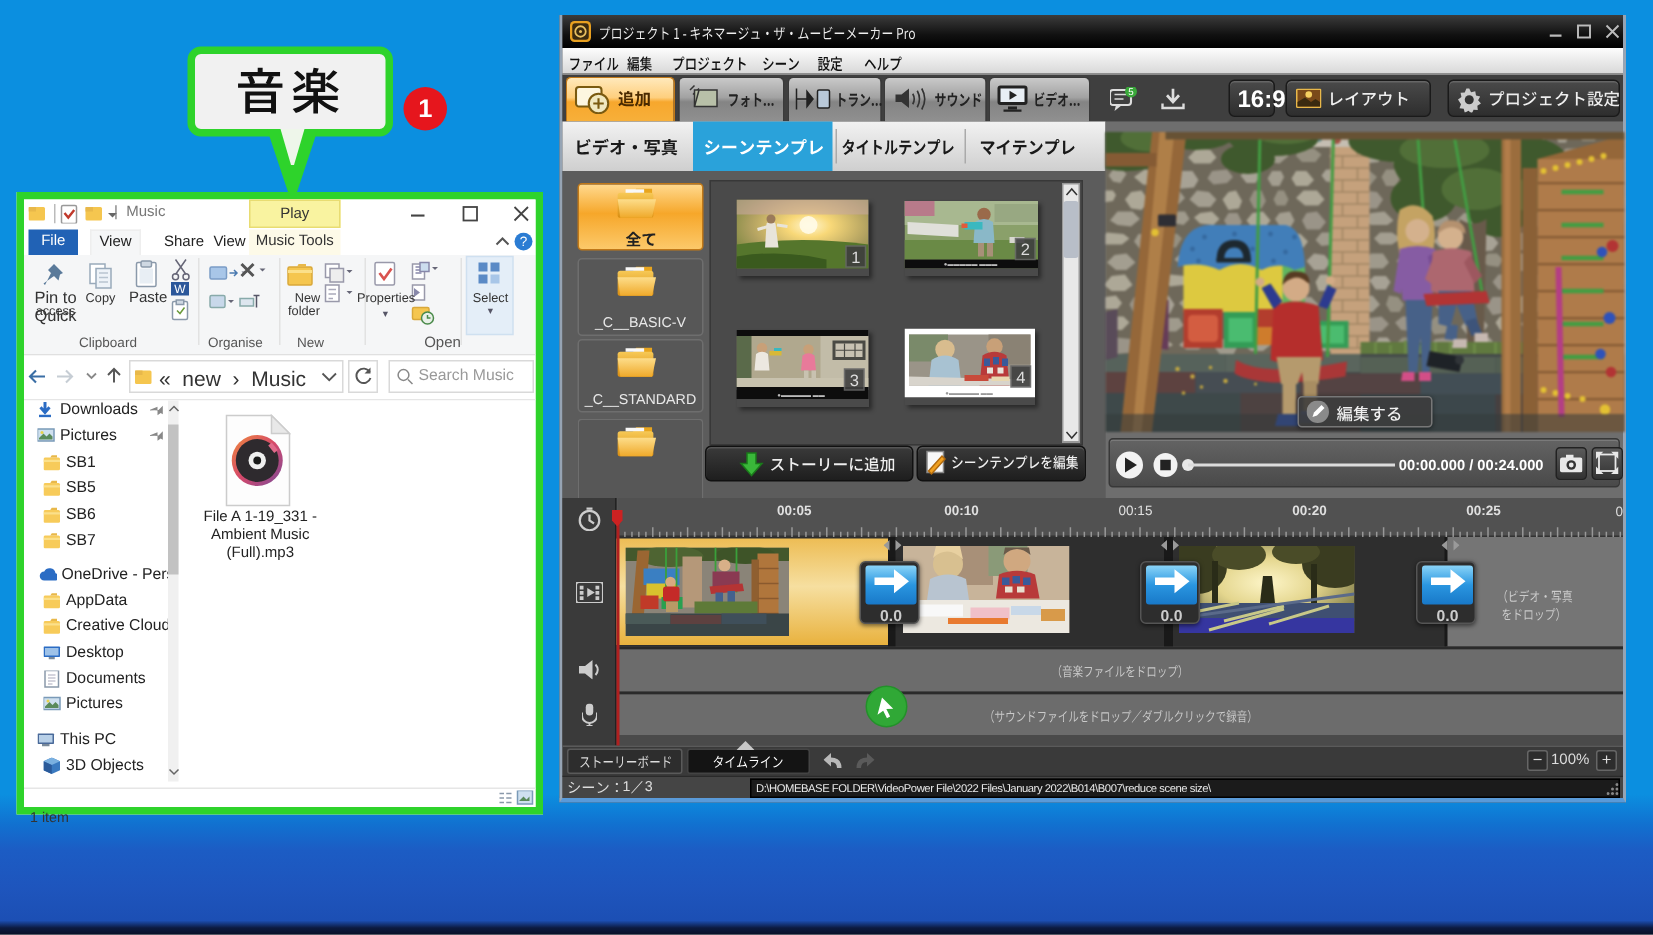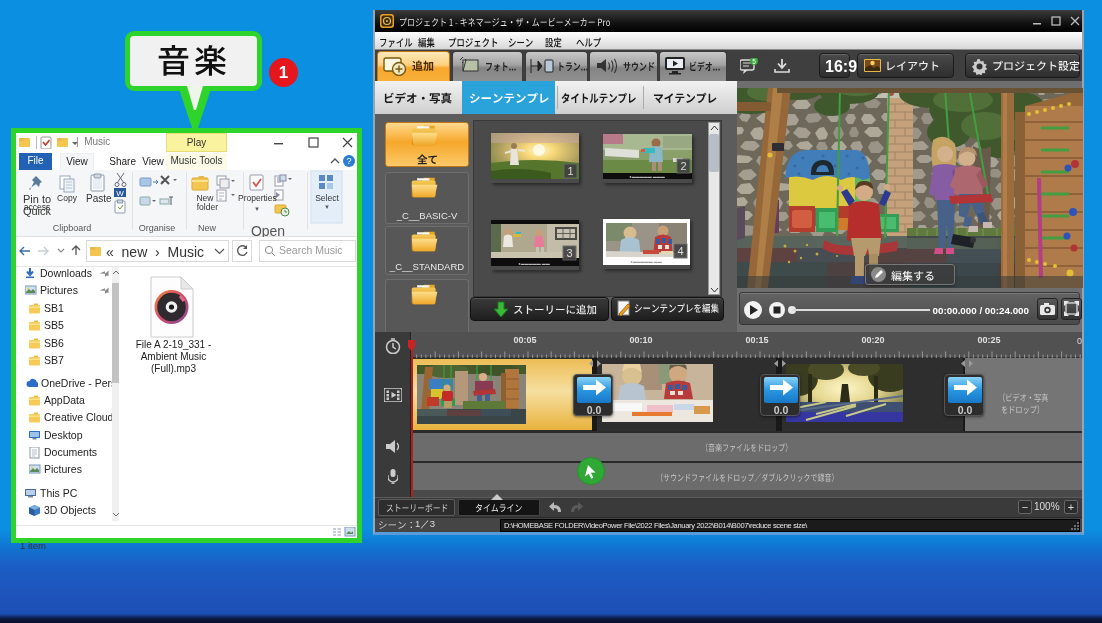--- a/index.html
+++ b/index.html
@@ -139,27 +139,27 @@
         <rect x="8" y="0" width="6" height="6" fill="#5a8ac6"></rect>
         <rect x="0" y="8" width="6" height="6" fill="#5a8ac6"></rect>
         <rect x="8" y="8" width="6" height="6" fill="#a8c6e8"></rect>
       </g>
     </svg>
     <div style="position:absolute;left:-2px;top:60px;width:46px;font-size:11px;color:#333;text-align:center">Pin to Quick</div>
     <div style="position:absolute;left:-2px;top:69px;width:46px;font-size:8.5px;color:#333;text-align:center">access</div>
     <div style="position:absolute;left:40px;top:60px;width:22px;font-size:8.5px;color:#333;text-align:center">Copy</div>
     <div style="position:absolute;left:70px;top:60px;width:24px;font-size:10px;color:#333;text-align:center">Paste</div>
     <div style="position:absolute;left:176px;top:60px;width:26px;font-size:8.5px;color:#333;text-align:center">New</div>
-    <div style="position:absolute;left:176px;top:69px;width:26px;font-size:8.5px;color:#333;text-align:right">folder</div>
+    <div style="position:absolute;left:176px;top:69px;width:26px;font-size:8.5px;color:#333;text-align:left">folder</div>
     <div style="position:absolute;left:222px;top:60px;width:38px;font-size:8.5px;color:#333;text-align:center">Properties</div>
     <div style="position:absolute;left:296px;top:60px;width:30px;font-size:8.5px;color:#333;text-align:center">Select</div>
     <div style="position:absolute;left:30px;top:90px;width:52px;font-size:9px;color:#555;text-align:center">Clipboard</div>
     <div style="position:absolute;left:116px;top:90px;width:50px;font-size:9px;color:#555;text-align:center">Organise</div>
     <div style="position:absolute;left:170px;top:90px;width:42px;font-size:9px;color:#555;text-align:center">New</div>
-    <div style="position:absolute;left:231px;top:90px;width:42px;font-size:14px;color:#555;text-align:center">Open</div>
+    <div style="position:absolute;left:258px;top:90px;width:42px;font-size:10px;color:#555;text-align:center">Open</div>
     <div style="position:absolute;left:222px;top:72px;width:38px;font-size:7px;color:#556;text-align:center">▾</div>
     <div style="position:absolute;left:296px;top:70px;width:30px;font-size:7px;color:#556;text-align:center">▾</div>
     <div style="position:absolute;left:226px;top:104px;width:30px;font-size:7px;color:#556;text-align:center;top:111px"></div>
     <div style="position:absolute;left:0;top:104px;width:341px;height:30px;background:#fff;border-bottom:1px solid #e6e6e6"></div>
     <svg class="ab" style="left:2px;top:109px" width="66" height="18">
       <path d="M12 9H2m4-4L2 9l4 4" stroke="#3a6ea5" stroke-width="1.4" fill="none"></path>
       <path d="M20 9h10m-4-4l4 4-4 4" stroke="#c6cdd4" stroke-width="1.4" fill="none"></path>
       <path d="M40 7l3 3 3-3" stroke="#888" stroke-width="1.2" fill="none"></path>
       <path d="M58 13V4m-4 4l4-4 4 4" stroke="#555" stroke-width="1.3" fill="none"></path>
     </svg>
@@ -287,21 +287,21 @@
           <stop offset="0.5" stop-color="#d5486a"></stop>
           <stop offset="1" stop-color="#7a4a9a"></stop>
         </linearGradient>
       </defs>
       <circle cx="21.5" cy="31" r="17" fill="url(#ring)"></circle>
       <circle cx="21.5" cy="31" r="14.3" fill="#2e2a2e"></circle>
       <path d="M30 20l4 5" stroke="#e06a8a" stroke-width="3"></path>
       <circle cx="21.5" cy="31" r="5.8" fill="#f0f0f0"></circle>
       <circle cx="21.5" cy="31" r="2.6" fill="#1a1a1a"></circle>
     </svg>
-    <div style="position:absolute;left:110px;top:206px;width:95px;text-align:center;font-size:10px;color:#222">File A 2-19_331 -</div>
+    <div style="position:absolute;left:110px;top:206px;width:95px;text-align:center;font-size:10px;color:#222">File A 1-19_331 -</div>
     <div style="position:absolute;left:110px;top:218px;width:95px;text-align:center;font-size:10px;color:#222">Ambient Music</div>
     <div style="position:absolute;left:110px;top:230px;width:95px;text-align:center;font-size:10px;color:#222">(Full).mp3</div>
     <div style="position:absolute;left:0;top:392px;width:341px;height:13px;background:#fff;border-top:1px solid #e6e6e6"></div>
     <div style="position:absolute;left:4px;top:407px;font-size:9.5px;color:#333">1 item</div>
     <svg class="ab" style="left:316px;top:394px" width="24" height="10">
       <g stroke="#8a99aa">
         <line x1="1" y1="2" x2="4" y2="2"></line>
         <line x1="1" y1="5" x2="4" y2="5"></line>
         <line x1="1" y1="8" x2="4" y2="8"></line>
         <line x1="5.5" y1="2" x2="9" y2="2"></line>
@@ -1203,23 +1203,23 @@
       <line x1="670.0" y1="22.5" x2="670.0" y2="26" stroke="#aaaaaa" stroke-width="1" opacity="0.8"></line>
       <line x1="674.7" y1="22.5" x2="674.7" y2="26" stroke="#aaaaaa" stroke-width="1" opacity="0.8"></line>
       <line x1="679.3" y1="22.5" x2="679.3" y2="26" stroke="#aaaaaa" stroke-width="1" opacity="0.8"></line>
       <line x1="684.0" y1="22.5" x2="684.0" y2="26" stroke="#aaaaaa" stroke-width="1" opacity="0.8"></line>
       <line x1="688.6" y1="19.5" x2="688.6" y2="26" stroke="#aaaaaa" stroke-width="1" opacity="0.8"></line>
       <line x1="693.2" y1="22.5" x2="693.2" y2="26" stroke="#aaaaaa" stroke-width="1" opacity="0.8"></line>
       <line x1="697.9" y1="22.5" x2="697.9" y2="26" stroke="#aaaaaa" stroke-width="1" opacity="0.8"></line>
       <line x1="702.5" y1="22.5" x2="702.5" y2="26" stroke="#aaaaaa" stroke-width="1" opacity="0.8"></line>
       <line x1="707.2" y1="22.5" x2="707.2" y2="26" stroke="#aaaaaa" stroke-width="1" opacity="0.8"></line>
     </svg>
-    <div style="position:absolute;left:136px;top:325px;font-size:9px;font-weight:bold;color:#e0e0e0;width:32px;text-align:center">00:05</div>
+    <div style="position:absolute;left:136px;top:325px;font-size:9px;font-weight:bold;color:#e0e0e0;width:32px;text-align:right">00:05</div>
     <div style="position:absolute;left:252px;top:325px;font-size:9px;font-weight:bold;color:#e0e0e0;width:32px;text-align:center">00:10</div>
-    <div style="position:absolute;left:368px;top:325px;font-size:9px;font-weight:bold;color:#e0e0e0;width:32px;text-align:center">00:15</div>
+    <div style="position:absolute;left:368px;top:325px;font-size:9px;font-weight:normal;color:#e0e0e0;width:32px;text-align:center">00:15</div>
     <div style="position:absolute;left:484px;top:325px;font-size:9px;font-weight:bold;color:#e0e0e0;width:32px;text-align:center">00:20</div>
     <div style="position:absolute;left:600px;top:325px;font-size:9px;font-weight:bold;color:#e0e0e0;width:32px;text-align:center">00:25</div>
     <div style="position:absolute;left:704px;top:326px;font-size:9px;color:#ddd">0</div>
     <div style="position:absolute;left:39px;top:348px;width:670px;height:73px;background:#2e2e2e"></div>
     <div style="position:absolute;left:591px;top:348px;width:118px;height:73px;background:#757575"></div>
     <div style="position:absolute;left:219px;top:348px;width:5px;height:73px;background:#191919"></div>
     <div style="position:absolute;left:403px;top:348px;width:6px;height:73px;background:#191919"></div>
     <div style="position:absolute;left:590px;top:348px;width:2px;height:73px;background:#191919"></div>
     <div style="position:absolute;left:38px;top:349px;width:181px;height:71px;background:linear-gradient(180deg,#edbd55,#f6dfa0 45%,#e9b23e)"></div>
     <div style="position:absolute;left:44px;top:355px"><svg width="109" height="59" viewBox="0 0 109 59">

